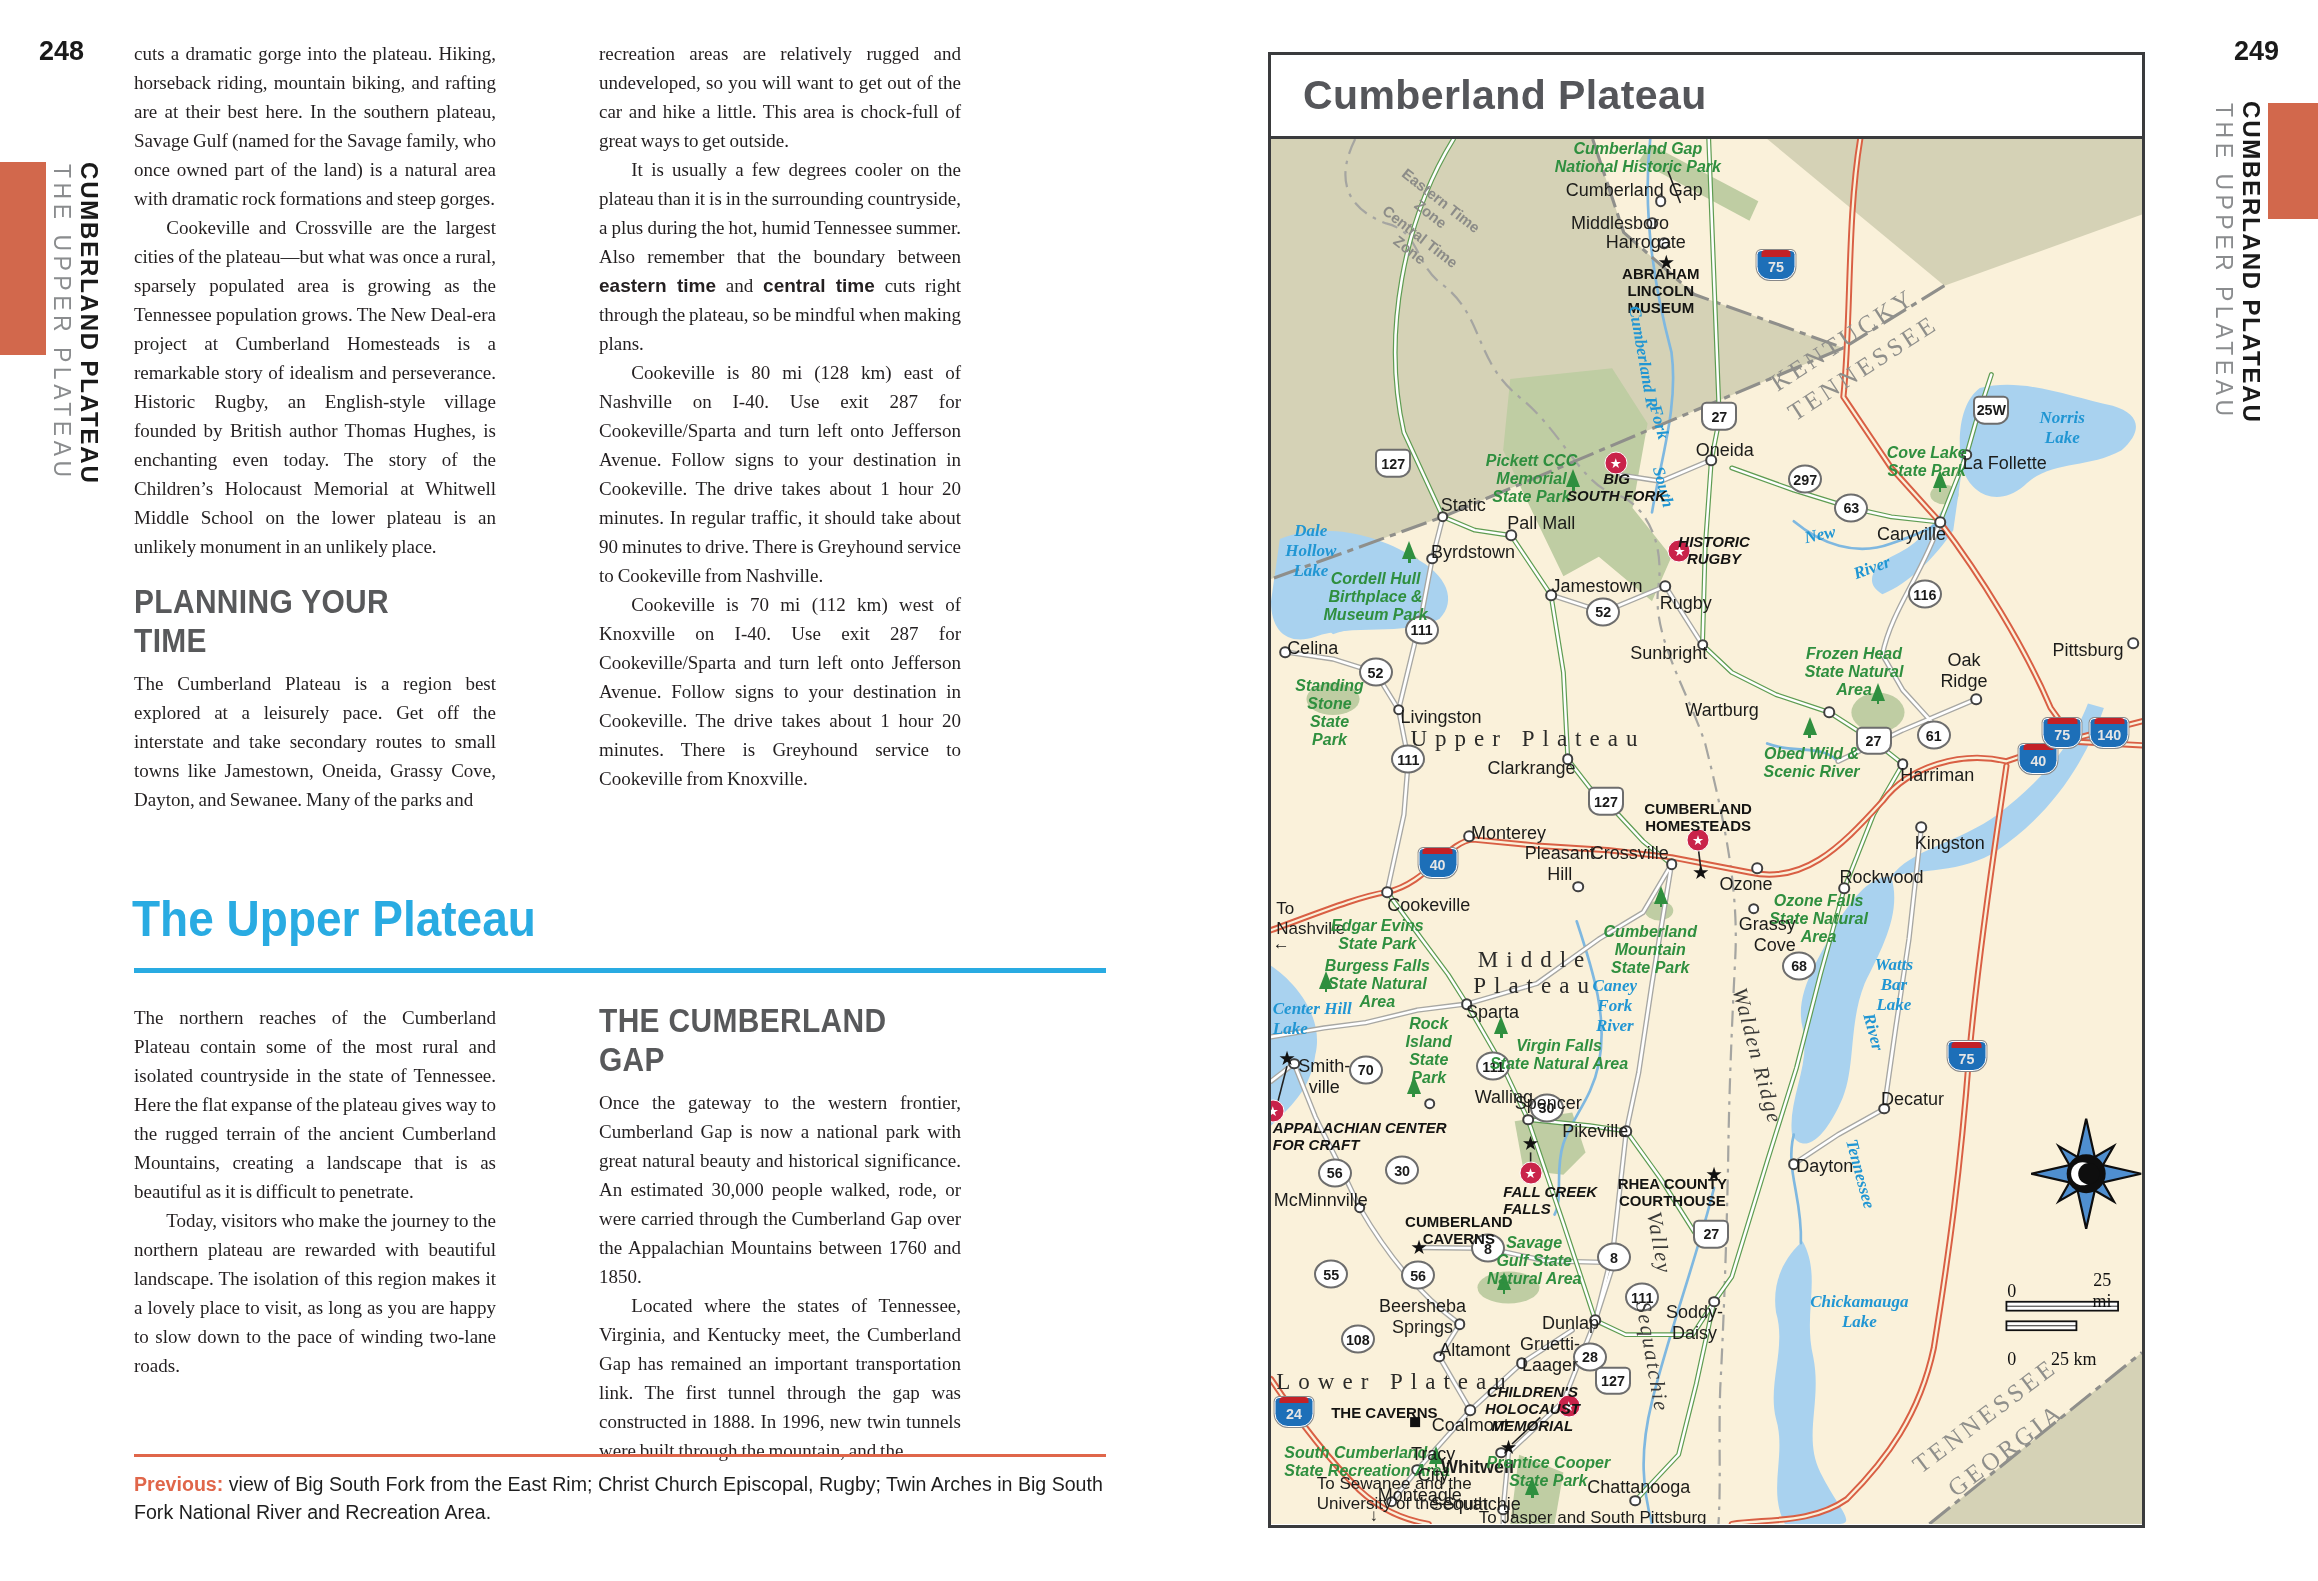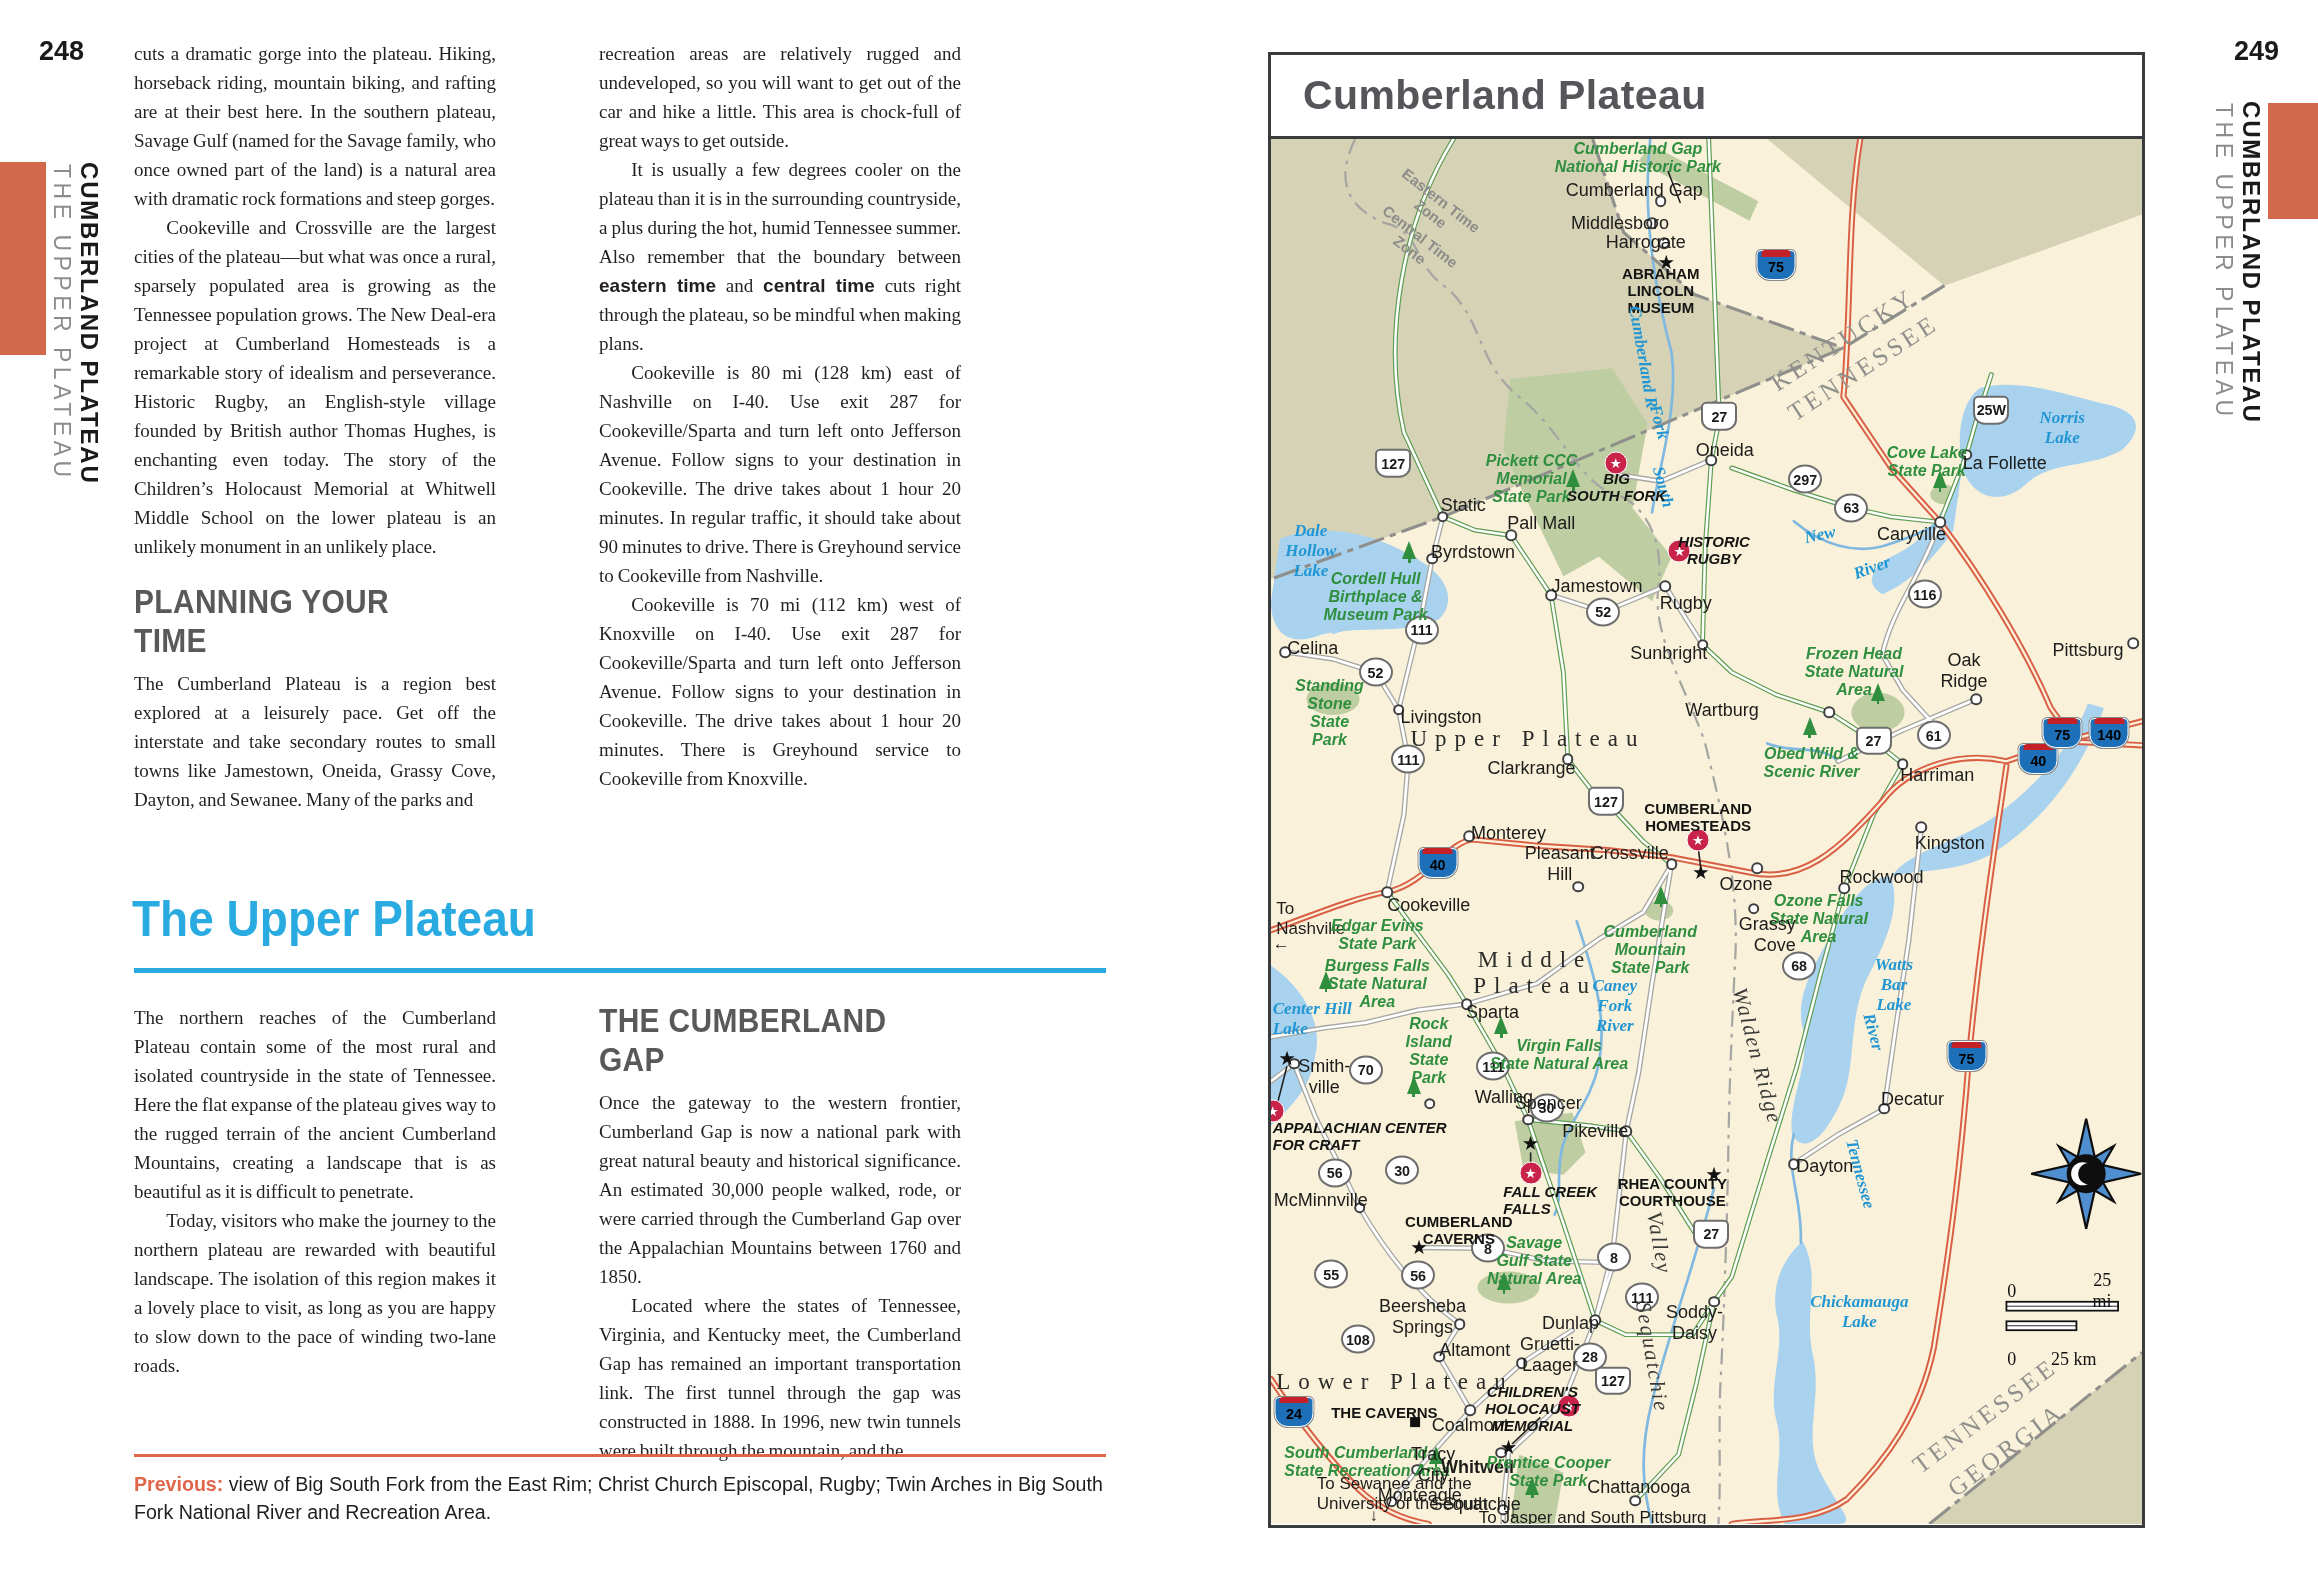--- a/index.html
+++ b/index.html
@@ -46,21 +46,21 @@
   .star-b{position:absolute;font-size:19.6px;color:#111;transform:translate(-50%,-50%);line-height:1;}
   .sq{position:absolute;width:9.8px;height:9.8px;background:#111;transform:translate(-50%,-50%);}
   .star-r{position:absolute;width:23px;height:23px;border-radius:50%;background:#c9234a;border:1.8px solid #fff;
           color:#fff;font-size:13.4px;line-height:21.4px;text-align:center;transform:translate(-50%,-50%);}
   .tree{position:absolute;width:0;height:0;transform:translate(-50%,-100%);}
   .tree:before{content:"";position:absolute;left:-7.1px;top:-18px;border-left:7.1px solid transparent;border-right:7.1px solid transparent;border-bottom:18px solid #2f8f3f;}
   .tree:after{content:"";position:absolute;left:-1.3px;top:-2.7px;width:2.7px;height:6.2px;background:#2f8f3f;}
   
   .shield{position:absolute;transform:translate(-50%,-50%);display:flex;align-items:center;justify-content:center;
           font:bold 14.3px "Liberation Sans",sans-serif;}
-  .shield-i{width:39px;height:30px;background:#1d6fb8;color:#000000;border:1.8px solid #fff;border-radius:4.5px 4.5px 13.4px 13.4px;box-shadow:0 0 0 0.9px #888;}
+  .shield-i{width:39px;height:30px;background:#1d6fb8;color:#e5e5e5;border:1.8px solid #fff;border-radius:4.5px 4.5px 13.4px 13.4px;box-shadow:0 0 0 0.9px #888;}
   .shield-i:before{content:"";position:absolute;top:-0.9px;left:3.6px;right:3.6px;height:6.2px;background:#c32127;border-radius:3.6px 3.6px 0 0;}
   .shield-i span{margin-top:4.5px;}
   .shield-u{width:36px;height:28.5px;background:#fff;color:#1a1a1a;border:2.2px solid #6d6d6d;border-radius:5.4px 5.4px 11.6px 11.6px;}
   .shield-s{width:34px;height:29px;background:#fff;color:#1a1a1a;border:2.2px solid #6d6d6d;border-radius:50%;}
   
   .cas-gray use,.cas-gray path{stroke:#a7a7a3;stroke-width:6;fill:none;stroke-linecap:round;stroke-linejoin:round;}
   .in-gray use{stroke:#fff;stroke-width:3;fill:none;stroke-linecap:round;stroke-linejoin:round;}
   .cas-green use{stroke:#5e9c52;stroke-width:5.5;fill:none;stroke-linecap:round;stroke-linejoin:round;}
   .in-green use{stroke:#fff;stroke-width:2.8;fill:none;stroke-linecap:round;stroke-linejoin:round;}
   .cas-red use{stroke:#d95f44;stroke-width:7;fill:none;stroke-linecap:round;stroke-linejoin:round;}

